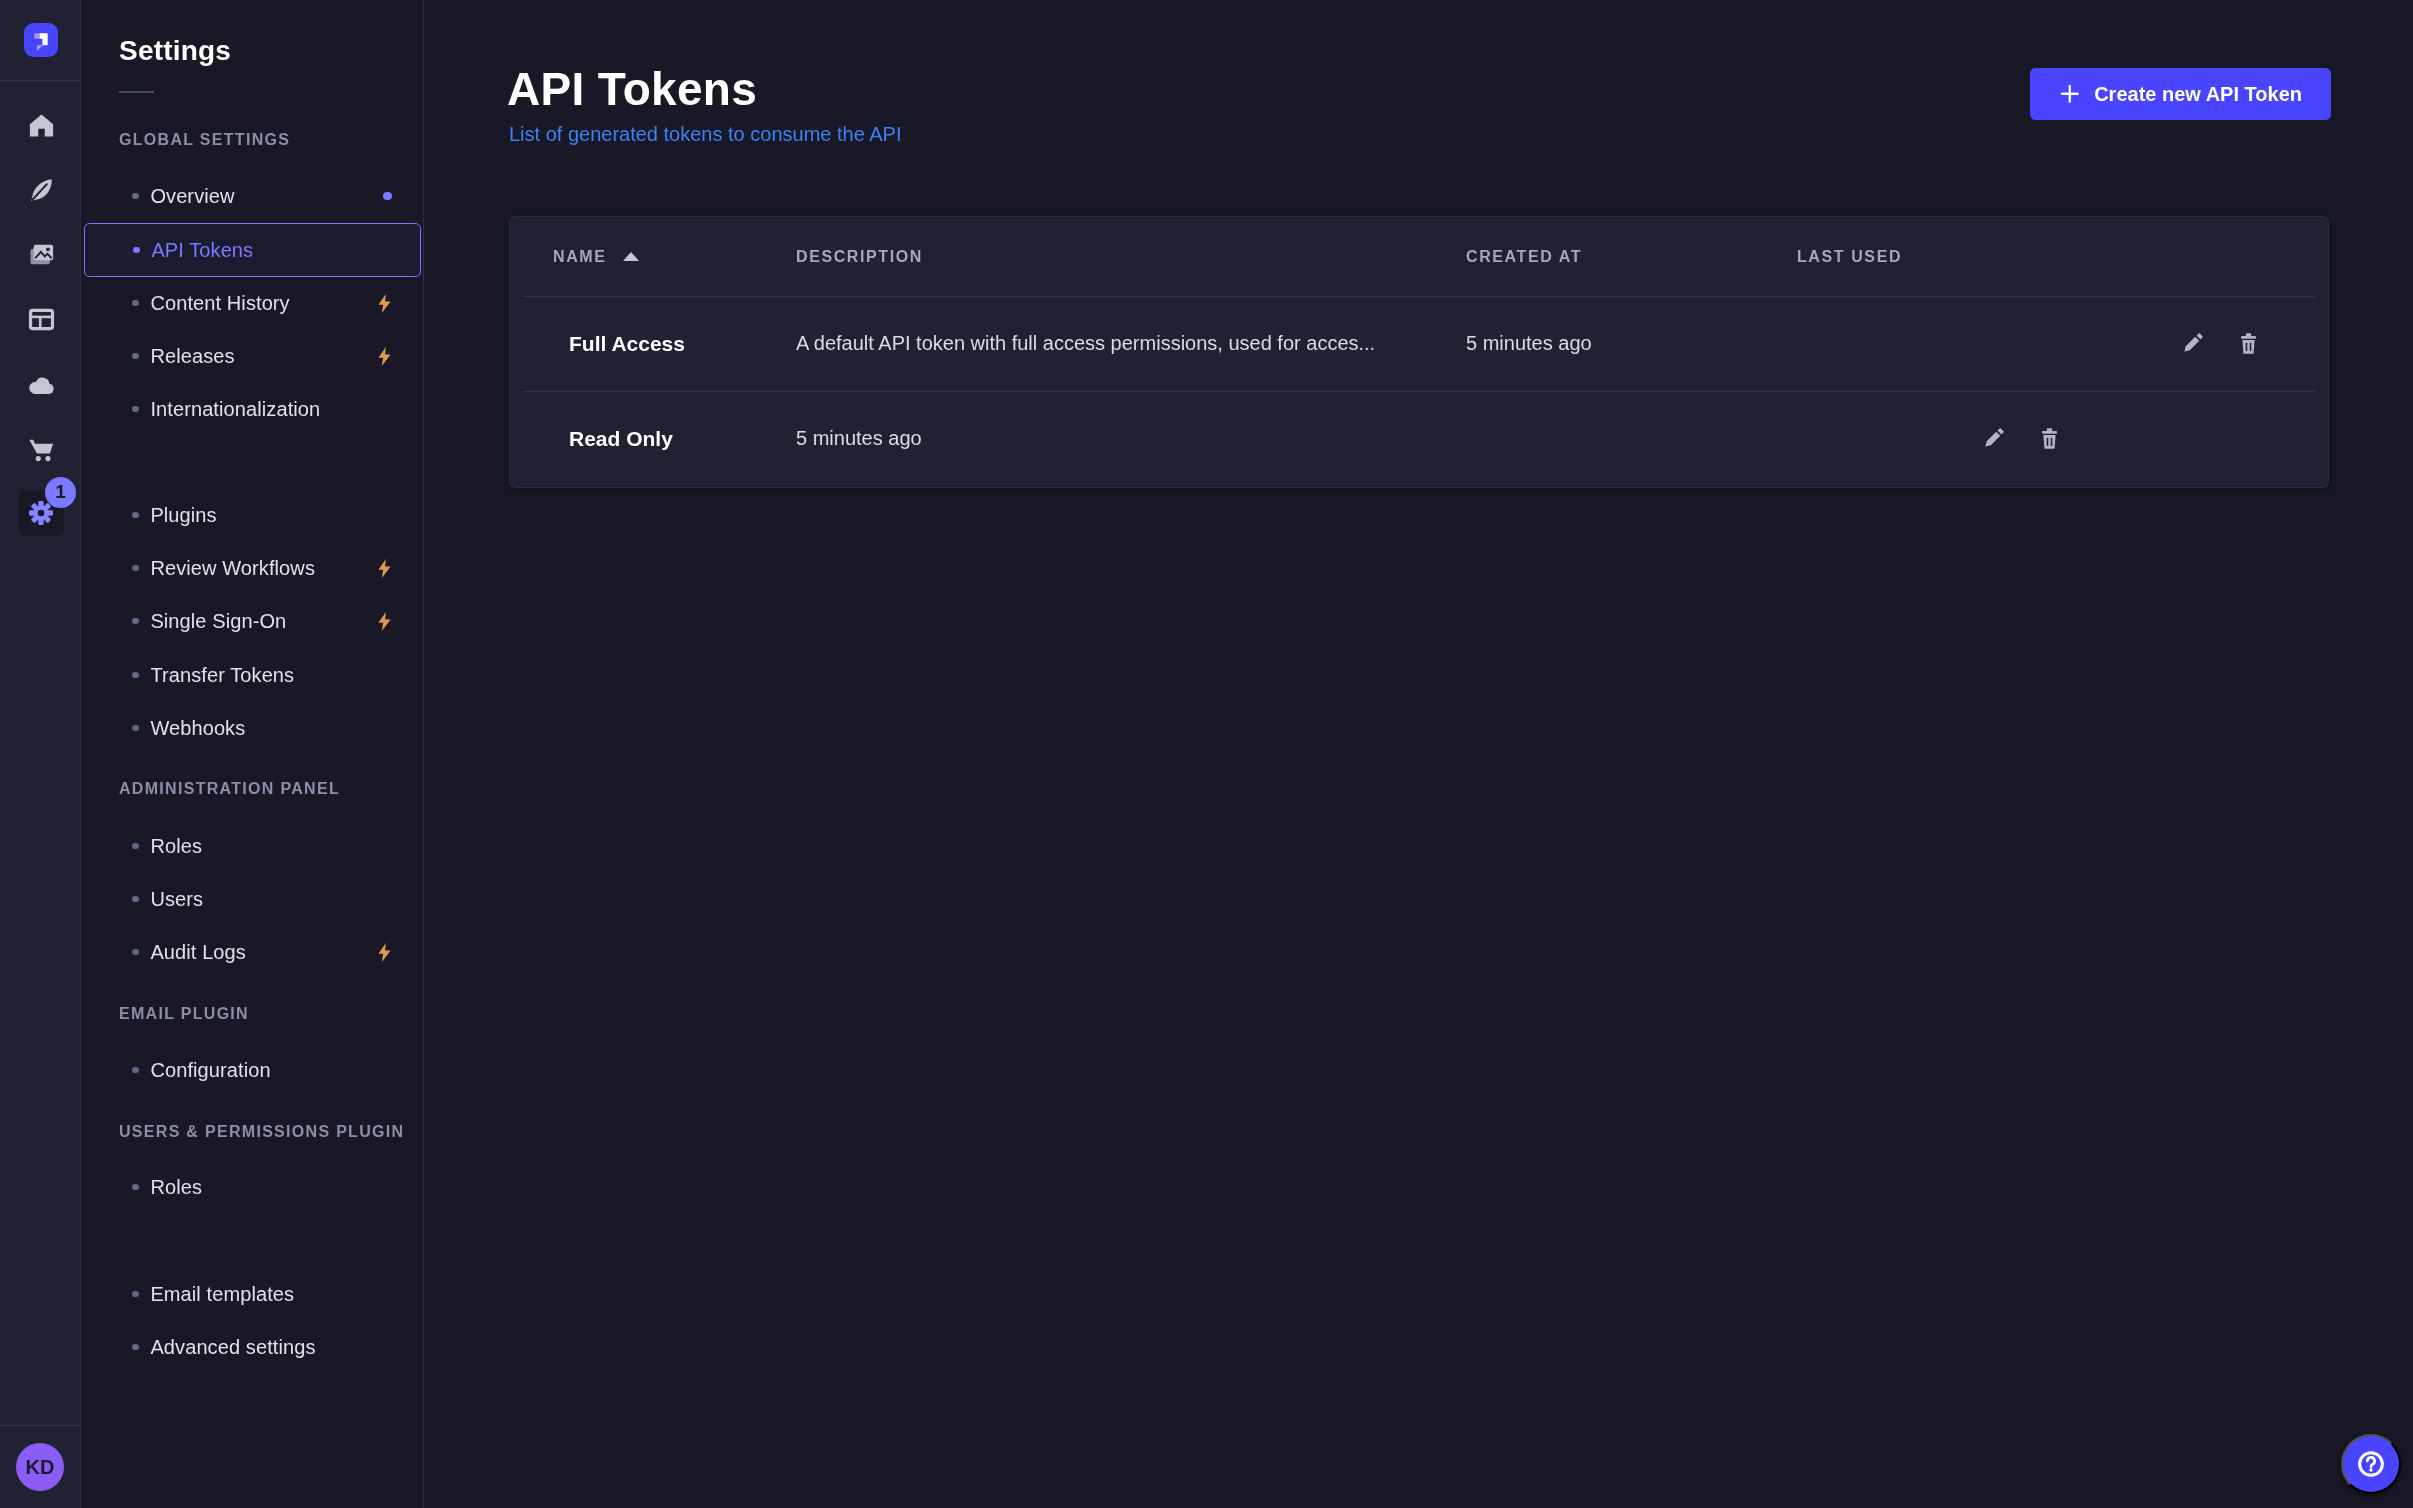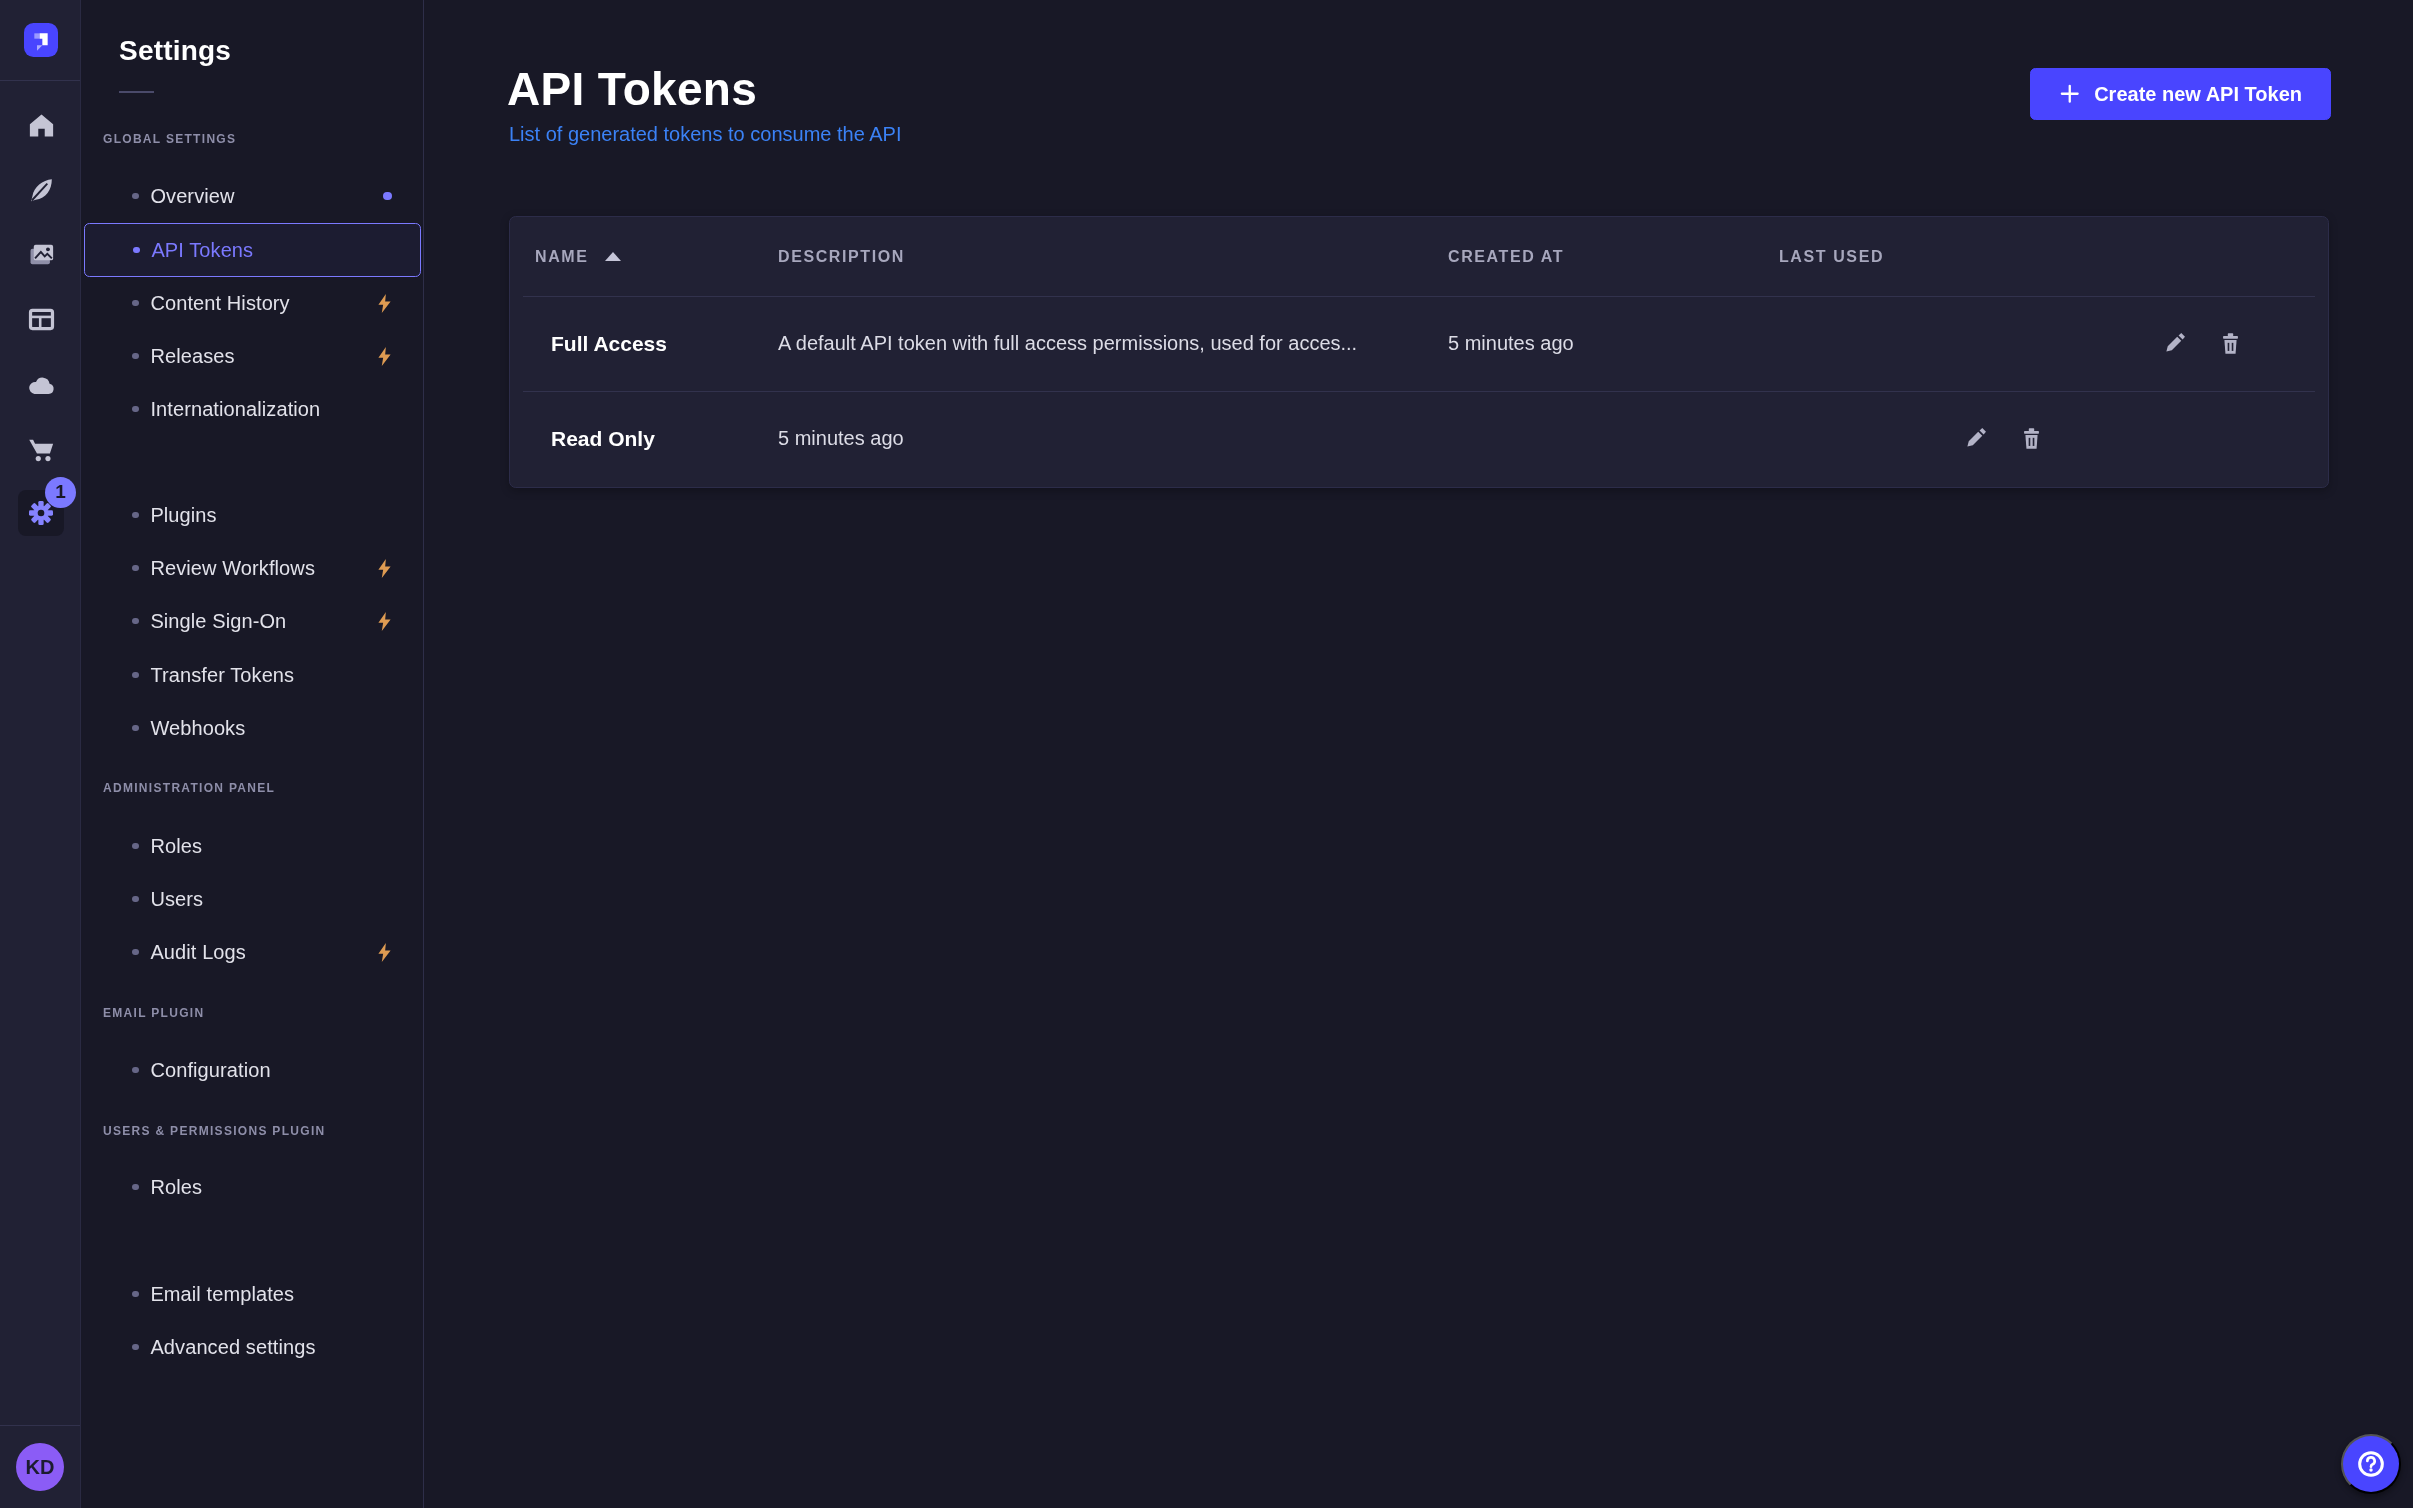--- a/index.html
+++ b/index.html
@@ -44,22 +44,22 @@
   .subnav {
     position:absolute; left:81px; top:0; width:343px; height:1508px;
     background:#181826; border-right:1.3px solid #2e2e49;
   }
   .subnav-title {
     position:absolute; left:38px; top:35px; font-size:28px; font-weight:700; color:#ffffff;
     letter-spacing:0.2px;
   }
   .subnav-title-divider { position:absolute; left:38px; top:91px; width:35px; height:2px; background:#4a4a6a; }
   .section-label {
-    position:absolute; left:22px; height:27px; line-height:27px;
-    font-size:12px; font-weight:700; letter-spacing:1.3px; color:#8e8ea9;
+    position:absolute; left:38px; height:27px; line-height:27px;
+    font-size:16px; font-weight:700; letter-spacing:1.3px; color:#8e8ea9;
   }
   .nav-item {
     position:absolute; left:3.4px; width:337px; height:54px; border-radius:5.4px;
     display:flex; align-items:center; cursor:pointer;text-decoration:underline;
   }
   .nav-item .bullet {
     position:absolute; left:48px; width:6.7px; height:6.7px; border-radius:50%; background:#666687;
   }
   .nav-item .label {
     position:absolute; left:66px; font-size:20px; color:#e2e2ea; letter-spacing:0.1px;
@@ -81,21 +81,21 @@
     background:#4945ff; border:1.3px solid #4945ff; border-radius:5.4px;
     display:flex; align-items:center; gap:13.4px; cursor:pointer;
     color:#ffffff; font-size:20px; font-weight:600;
   }
 
   .card {
     position:absolute; left:85px; top:216px; width:1820px; height:272px;
     background:#212134; border:1.3px solid #2c2c49; border-radius:6.7px;
     box-shadow:0 2.7px 8px rgba(0,0,0,0.25);
   }
-  .tgrid { display:grid; grid-template-columns:243px 670px 331px 335px 199px; padding-left:25px; align-items:center; }
+  .tgrid { display:grid; grid-template-columns:243px 670px 331px 335px 199px; padding-left:43px; align-items:center; }
   .thead { height:79px; }
   .th { font-size:16px; font-weight:700; letter-spacing:1.6px; color:#a7a7bd; display:flex; align-items:center; }
   .sort-arrow {
     display:inline-block; margin-left:16px; width:0; height:0;
     border-left:8.7px solid transparent; border-right:8.7px solid transparent;
     border-bottom:9.4px solid #c5c5d8; cursor:pointer;
   }
   .trow { height:95px; position:relative; }
   .trow::before { content:""; position:absolute; left:13.4px; right:13.4px; top:0; height:1.3px; background:#32324d; }
   .cell-name { font-size:21px; font-weight:700; color:#ffffff;margin-left:16px; }

